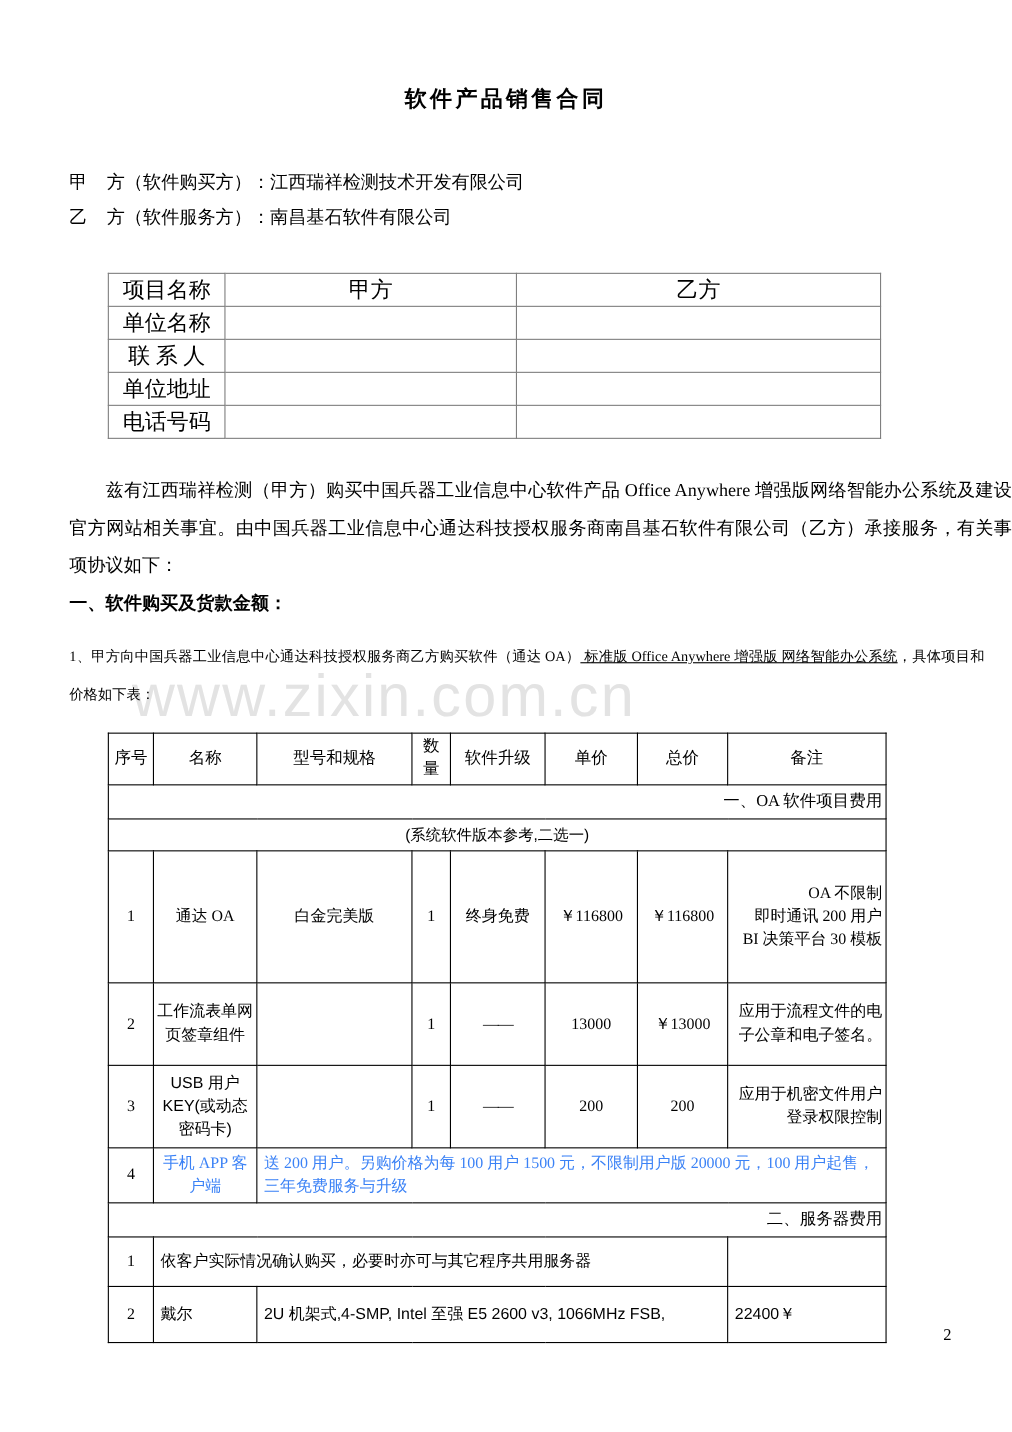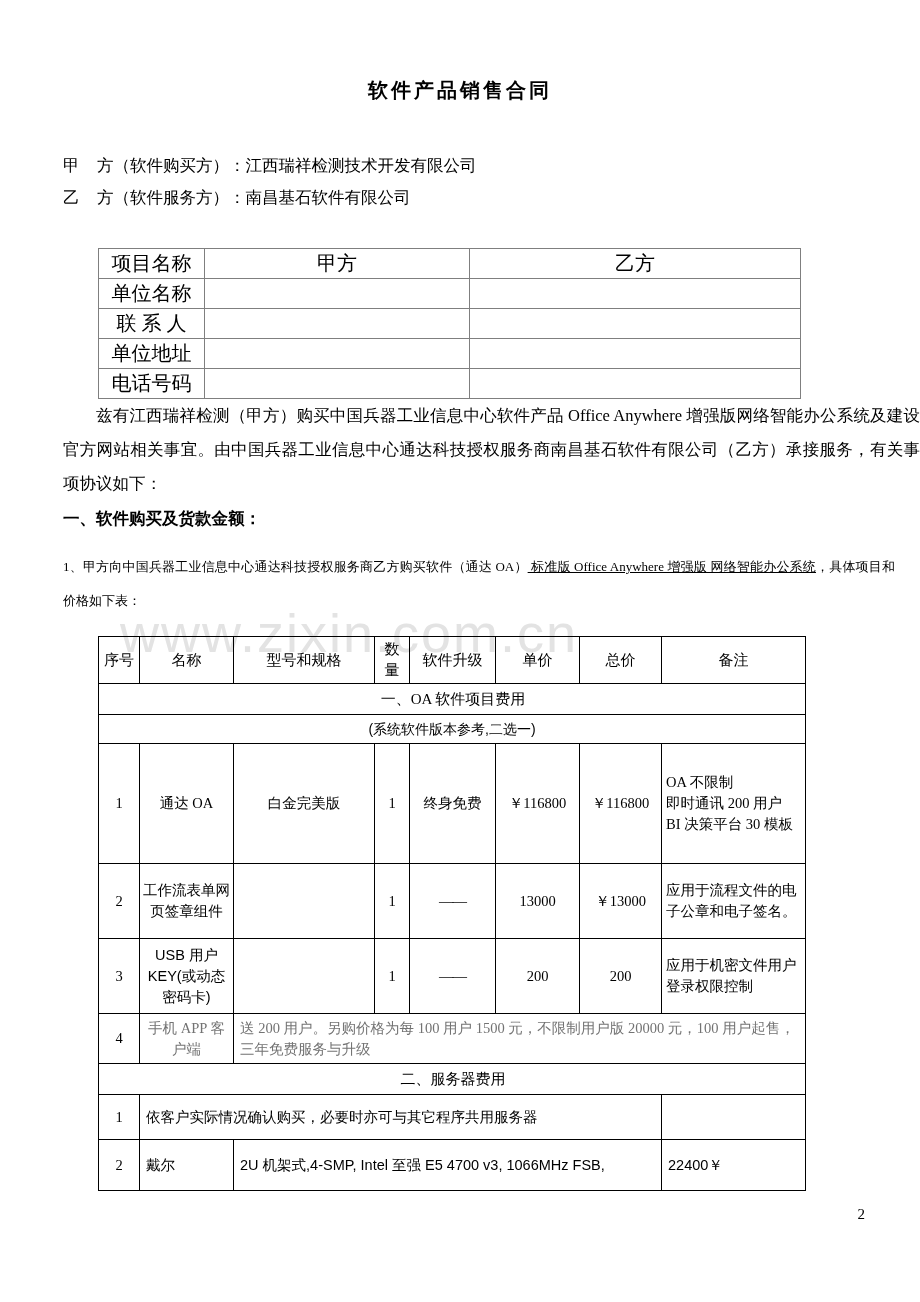--- a/index.html
+++ b/index.html
@@ -70,20 +70,21 @@
     font-size: 20px;
     text-align: center;
     vertical-align: middle;
     padding: 0 4px;
   }
   .t1 col.c1 { width: 106px; }
   .t1 col.c2 { width: 265px; }
   .t1 col.c3 { width: 331px; }
   
   .para {
+    margin-top: 30px;
     padding-left: 63px;
     font-size: 16.5px;
     line-height: 34px;
     text-align: justify;
     text-indent: 33px;
   }
   .sec-title {
     padding-left: 63px;
     font-size: 16.5px;
     font-weight: bold;
@@ -122,39 +123,39 @@
   .t2 col.k1 { width: 41px; }
   .t2 col.k2 { width: 94px; }
   .t2 col.k3 { width: 141px; }
   .t2 col.k4 { width: 35px; }
   .t2 col.k5 { width: 86px; }
   .t2 col.k6 { width: 84px; }
   .t2 col.k7 { width: 82px; }
   .t2 col.k8 { width: 144px; }
   .t2 .hdr td { height: 38px; font-size: 15px; }
   .t2 .sect td {
-    text-align: center;
+    text-align: right;
     padding-left: 5px;
     height: 26px;
     font-size: 15px;
     font-family: Liberation Serif, serif;
   }
   .t2 .subhdr td {
     height: 24px;
     font-family: Liberation Sans, sans-serif;
     font-size: 14px;
   }
-  .t2 .r-note { text-align: left; padding-left: 4px; }
+  .t2 .r-note { text-align: right; padding-left: 4px; }
   .t2 .r1 td { height: 115px; }
   .t2 .r2 td { height: 70px; }
   .t2 .r3 td { height: 70px; }
   .t2 .r4 td { height: 45px; }
   .t2 .r5 td { height: 40px; }
   .t2 .r6 td { height: 46px; }
-  .red { color: #737373; }
+  .red { color: #3b82f6; }
   .t2 .leftal { text-align: left; padding-left: 6px; }
   .nowrapcell { white-space: nowrap; }
   .dash { letter-spacing: -1px; }
   .pagenum {
     position: absolute;
     right: 55px;
     top: 1206px;
     font-size: 15px;
     font-family: "Liberation Serif", serif;
   }
@@ -305,21 +306,21 @@
 
           <tr class="r5">
             <td>1</td>
             <td class="leftal" colspan="6">依客户实际情况确认购买，必要时亦可与其它程序共用服务器</td>
             <td></td>
           </tr>
 
           <tr class="r6">
             <td>2</td>
             <td class="leftal">戴尔</td>
-            <td class="leftal sans nowrapcell" colspan="5">2U 机架式,4-SMP, Intel  至强  E5 4700 v3, 1066MHz FSB,</td>
+            <td class="leftal sans nowrapcell" colspan="5">2U 机架式,4-SMP, Intel  至强  E5 2600 v3, 1066MHz FSB,</td>
             <td class="leftal sans">22400￥</td>
           </tr>
 
         </tbody>
       </table>
     </div>
 
   </div>
 
   <div class="pagenum">2</div>

